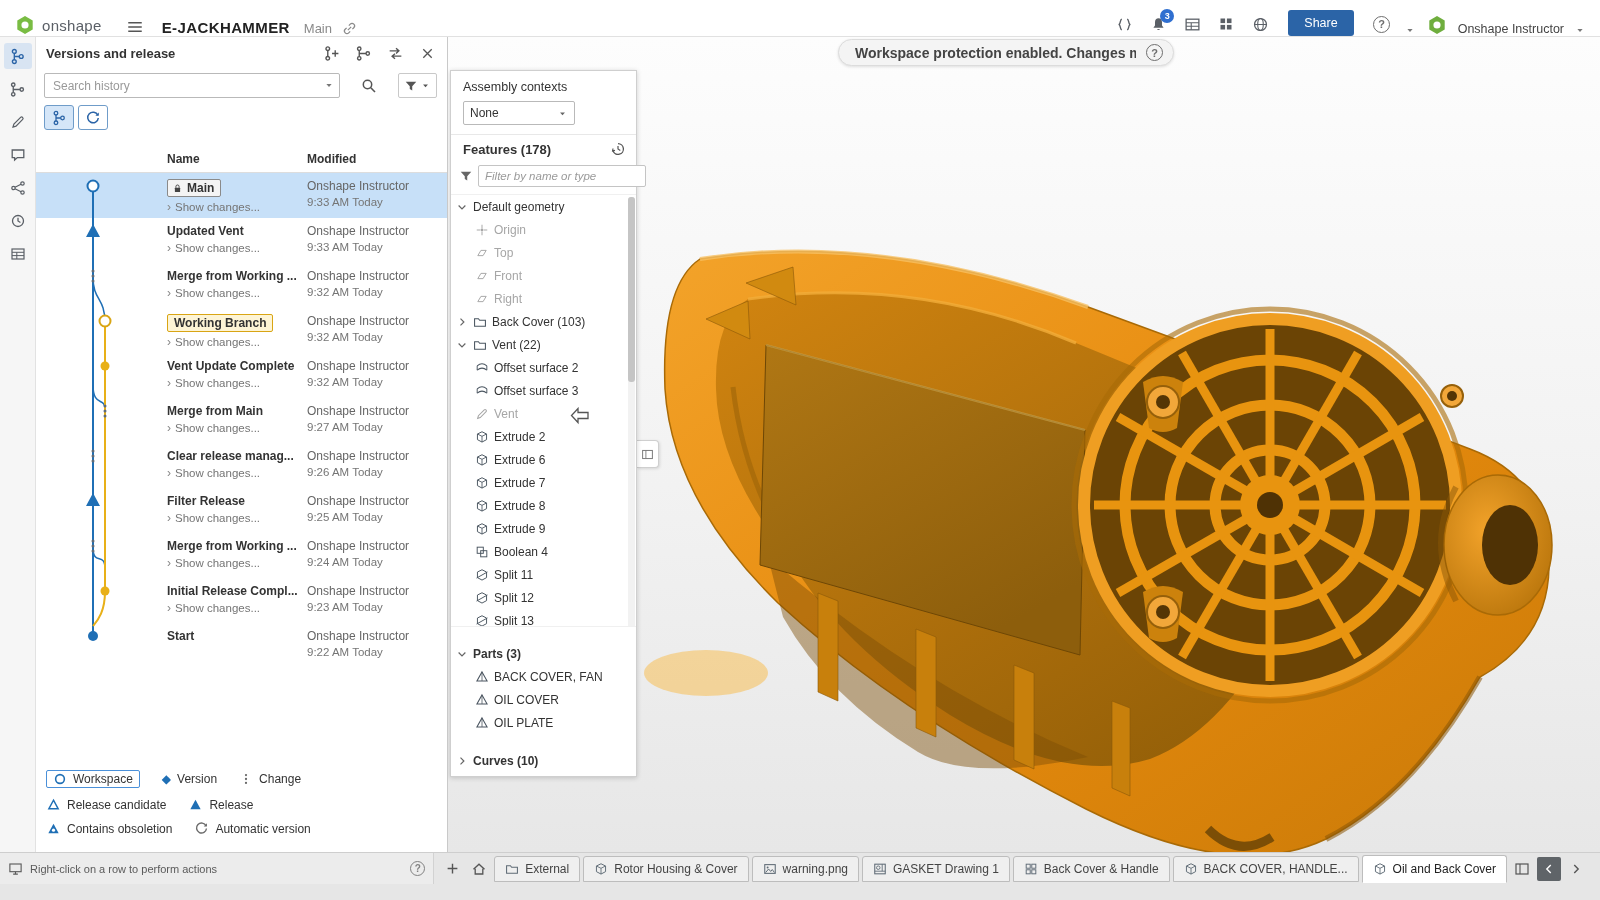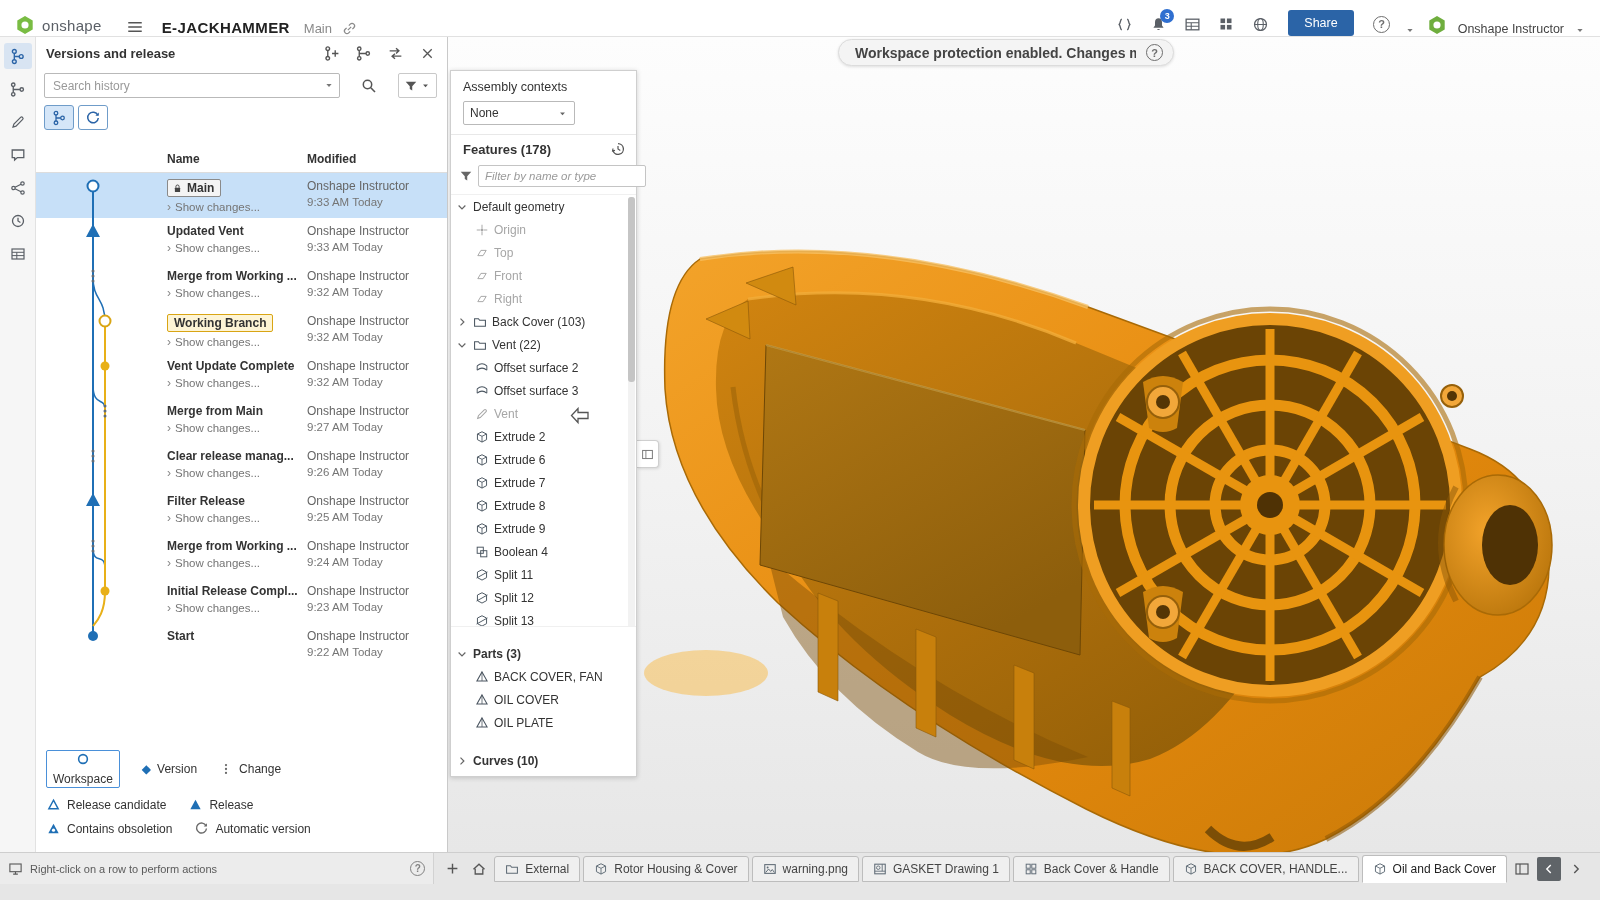--- a/index.html
+++ b/index.html
@@ -67,21 +67,21 @@
   .l2 { margin-top:3px; font-size:11.5px; color:#757575; display:flex; align-items:center; gap:4px; white-space:nowrap; }
   .vmod .l1 { margin-top:6px; font-size:12px; color:#666; white-space:nowrap; }
   .chv { font-size:12px; color:#888; }
   .namebox { display:inline-flex; align-items:center; gap:4px; border:1px solid #8a8a8a; background:#f4f4f4;
              padding:1px 6px 1px 4px; border-radius:2px; color:#333; }
   .ybox { display:inline-block; border:1.5px solid #d9a514; background:#fdf4d5; padding:1px 6px; border-radius:2px; }
   .vgraph { position:absolute; left:0; top:0; width:131px; height:495px; pointer-events:none; z-index:2; }
   .vlegend { margin-top:auto; padding:10px 12px 16px 10px; display:flex; flex-direction:column; gap:9px; font-size:12px; color:#333; }
   .leg-row { display:flex; align-items:center; gap:22px; }
   .leg-item { display:flex; align-items:center; gap:6px; }
-  .leg-item.focusbox { border:1px solid #4a90d9; padding:1px 6px; border-radius:2px;flex-direction:column; }
+  .leg-item.focusbox { border:1px solid #4a90d9; padding:1px 6px; border-radius:2px; }
   .leg-blue { color:#1f6fb5; }
   .leg-gray { color:#6a6a6a; }
   .diamond { color:#1f6fb5; font-size:12px; line-height:1; }
 
   
   .bottombar { position:absolute; left:0; right:0; bottom:0; height:48px; background:#e6e6e6;
                border-top:1px solid #cecece; display:flex; align-items:flex-start; z-index:45; }
   .statusarea { width:448px; height:31px; display:flex; align-items:center; gap:7px; padding:0 8px;
                 background:#ececec; border-right:1px solid #d2d2d2; color:#5a5a5a; }
   .status-text { font-size:11px; color:#5a5a5a; flex:1; }

